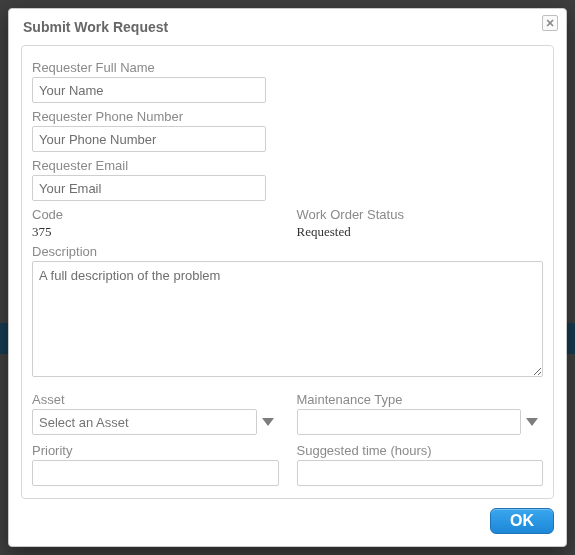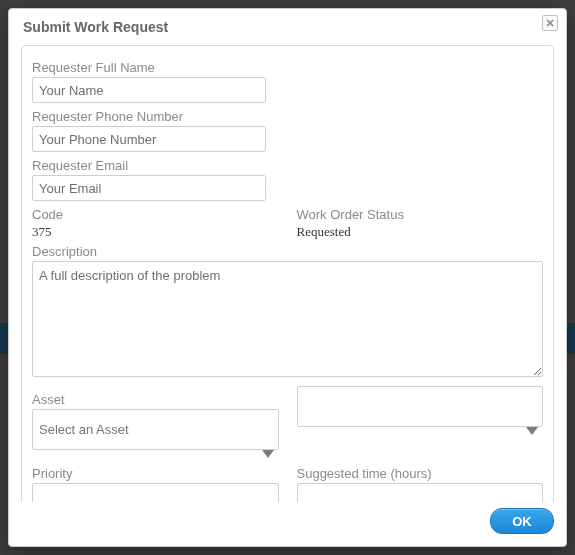--- a/index.html
+++ b/index.html
@@ -92,22 +92,21 @@
   .col { flex: 1; min-width: 0; }
   .static-value {
     color: #333;
     font-size: 13px;
     padding-top: 0;
     font-family: Liberation Serif, serif;
   }
   .select-wrap {
     position: relative;
     display: flex;
-    align-items: flex-end;
-    flex-direction: column;
+    align-items: center;
   }
   .select-box {
     flex: 1;
     padding-right: 6px;
   }
   .select-chevron {
     width: 22px;
     display: flex;
     align-items: center;
     justify-content: center;
@@ -118,24 +117,24 @@
   }
   .modal-footer {
     padding: 6px 12px 12px 12px;
     display: flex;
     justify-content: flex-end;
   }
   .ok-btn {
     min-width: 64px;
     height: 26px;
     border: 1px solid #1e72b8;
-    border-radius: 12px;
+    border-radius: 6px;
     background: linear-gradient(#39a6ed, #1d87d8);
     color: #fff;
-    font-size: 13px;
+    font-size: 16px;
     font-weight: 600;
     cursor: pointer;
     box-shadow: inset 0 1px 0 rgba(255,255,255,0.3);
   }
   svg.tri { width: 12px; height: 8px; }
 </style>
 </head>
 <body>
 
 <div class="bg-band"></div>
@@ -181,20 +180,21 @@
           <div class="select-wrap">
             <input class="select-box" placeholder="Select an Asset" style="">
             <div class="select-chevron">
               <svg class="tri" viewBox="0 0 12 8">
                   <polygon points="0,0 12,0 6,8" fill="#7d7d7d"></polygon>
                 </svg>
             </div>
           </div>
         </div>
         <div class="col">
+          <div class="field-label">Maintenance Type</div>
           <div class="select-wrap">
             <input class="select-box" style="">
             <div class="select-chevron">
               <svg class="tri" viewBox="0 0 12 8">
                   <polygon points="0,0 12,0 6,8" fill="#7d7d7d"></polygon>
                 </svg>
             </div>
           </div>
         </div>
       </div>

